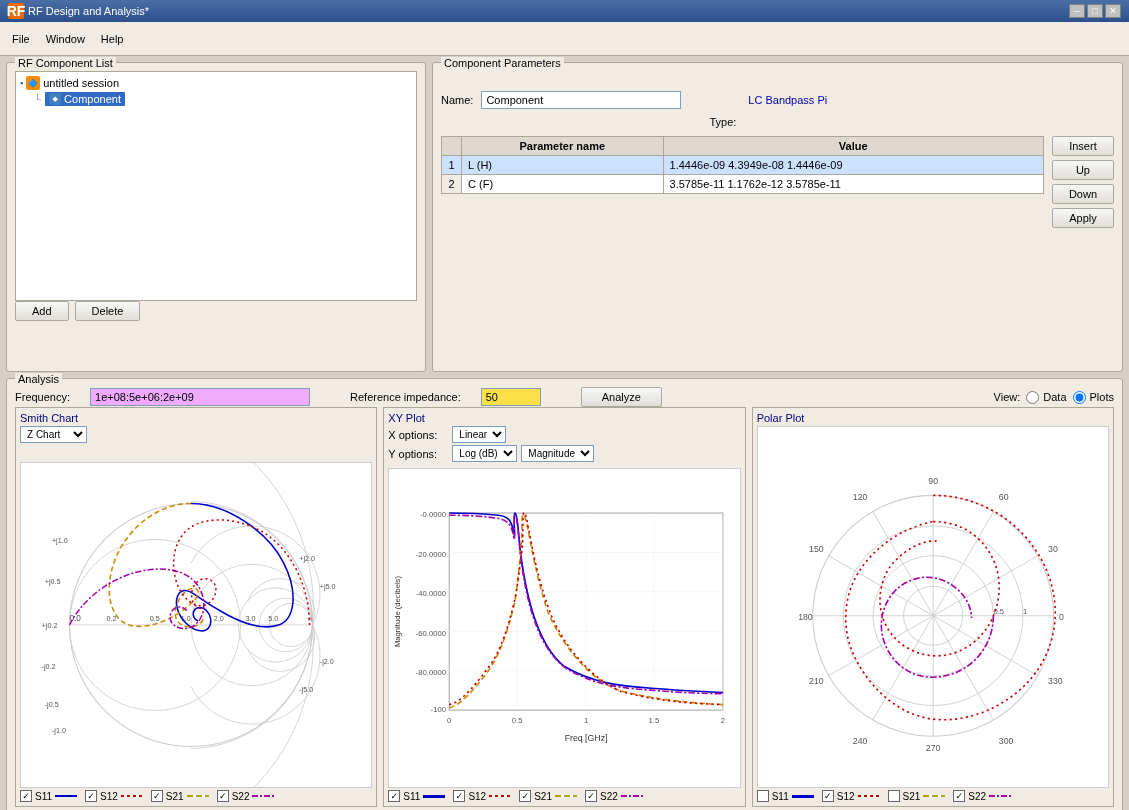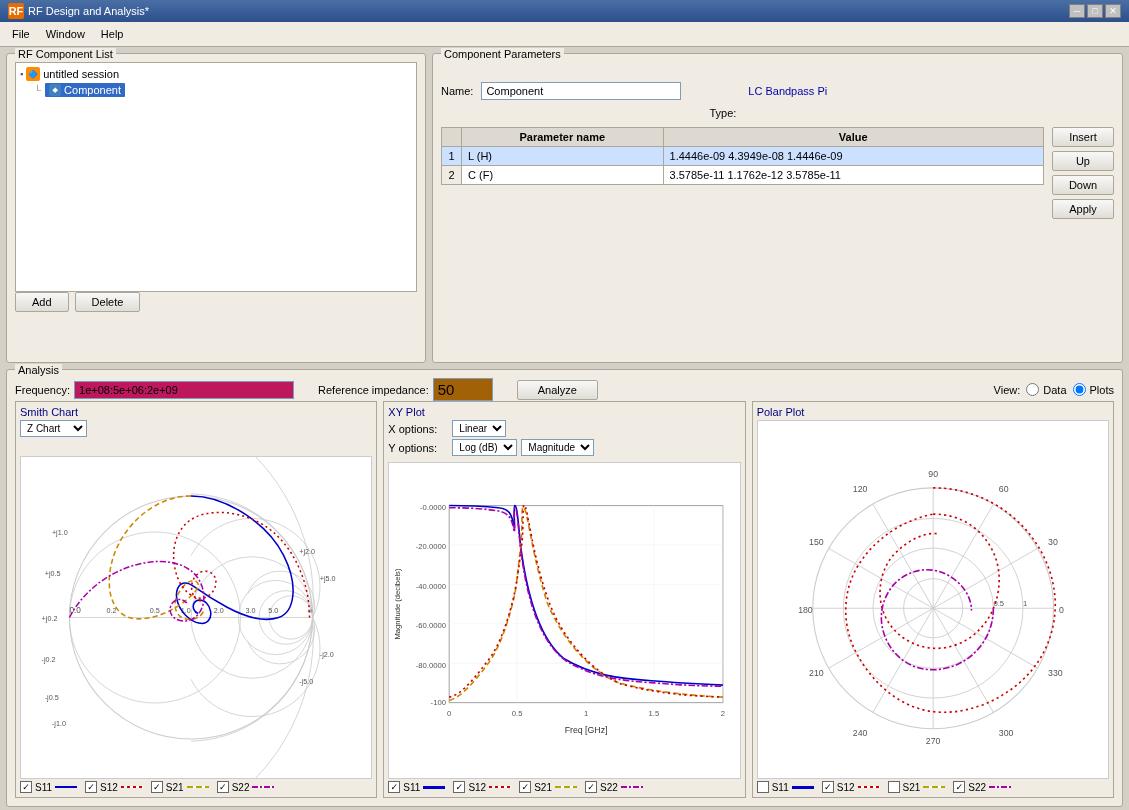--- a/index.html
+++ b/index.html
@@ -1,26 +1,26 @@
 <!DOCTYPE html>
 <html><head>
   <meta charset="utf-8">
   <style>
     * { box-sizing: border-box; margin: 0; padding: 0; }
     body { font-family: 'Segoe UI', Tahoma, Arial, sans-serif; font-size: 11px; background: #d4d0c8; color: #000; width: 1129px; height: 810px; overflow: hidden; }
     
     
     .titlebar { background: linear-gradient(to bottom, #4a6fa5, #2c4f8c); color: white; height: 22px; display: flex; align-items: center; padding: 0 8px; font-size: 11px; }
-    .titlebar-icon { width: 16px; height: 16px; margin-right: 4px; background: #e86b00; border-radius: 2px; display: flex; align-items: center; justify-content: center; font-size: 11px; font-weight: bold; color: white; }
+    .titlebar-icon { width: 16px; height: 16px; margin-right: 4px; background: #e86b00; border-radius: 2px; display: flex; align-items: center; justify-content: center; font-size: 14px; font-weight: bold; color: white; }
     .titlebar-title { flex: 1; }
     .titlebar-buttons { display: flex; gap: 2px; }
     .titlebar-btn { width: 16px; height: 14px; background: #c0c0c0; border: 1px solid #808080; display: flex; align-items: center; justify-content: center; font-size: 9px; cursor: pointer; }
 
     
-    .menubar { background: #f0ece4; border-bottom: 1px solid #aca899; height: 25px; display: flex; align-items: center; padding: 0 4px; }
+    .menubar { background: #f0ece4; border-bottom: 1px solid #aca899; height: 34px; display: flex; align-items: center; padding: 0 4px; }
     .menu-item { padding: 2px 8px; cursor: pointer; font-size: 11px; }
 
     
     .main { padding: 6px; display: flex; flex-direction: column; gap: 6px; height: calc(810px - 44px); }
     
     
     .panel { background: #f0ece4; border: 1px solid #aca899; border-radius: 3px; padding: 8px; }
     .panel-label { position: absolute; top: -6px; left: 8px; background: #f0ece4; padding: 0 3px; font-size: 11px; }
     .panel-relative { position: relative; }
 
@@ -49,25 +49,25 @@
 
     .param-table { width: 100%; border-collapse: collapse; border: 1px solid #aca899; }
     .param-table th { background: #ddd9d0; border: 1px solid #aca899; padding: 3px 6px; text-align: center; font-size: 11px; }
     .param-table td { border: 1px solid #aca899; padding: 3px 6px; font-size: 11px; background: white; }
     .param-table td:first-child { background: #f0ece4; text-align: center; width: 20px; }
     .param-table tr.selected td { background: #cce0ff; }
 
     .right-buttons { display: flex; flex-direction: column; gap: 4px; padding-left: 8px; }
     .params-area { display: flex; }
     .params-table-area { flex: 1; }
-    .freq-row { display: flex; align-items: center; gap: 4px; }
+    .freq-row { display: flex; align-items: center; gap: 20px; }
     .freq-label { font-size: 11px; }
-    .freq-input { border: 1px solid #7f9db9; background: #be185d; padding: 2px 4px; font-size: 11px; width: 220px; }
+    .freq-input { border: 1px solid #7f9db9; background: #f0abfc; padding: 2px 4px; font-size: 11px; width: 220px; }
     .ref-label { font-size: 11px; margin-left: 20px; }
-    .ref-input { border: 1px solid #7f9db9; background: #a16207; padding: 2px 4px; font-size: 15px; width: 60px; }
+    .ref-input { border: 1px solid #7f9db9; background: #fde047; padding: 2px 4px; font-size: 11px; width: 60px; }
     .analyze-btn { background: linear-gradient(to bottom, #f8f8f8, #e0ddd6); border: 1px solid #aca899; padding: 3px 20px; cursor: pointer; font-size: 11px; border-radius: 2px; margin-left: 20px; }
     .view-section { display: flex; align-items: center; gap: 6px; margin-left: auto; }
     .radio-row { display: flex; align-items: center; gap: 4px; }
 
     
     .plots-area { display: flex; gap: 6px; flex: 1; }
     .plot-panel { flex: 1; border: 1px solid #aca899; background: #f0ece4; padding: 4px; display: flex; flex-direction: column; }
     .plot-title { font-size: 11px; font-weight: normal; color: #000080; margin-bottom: 2px; }
     .plot-controls { display: flex; align-items: center; gap: 4px; margin-bottom: 19px; }
     .plot-select { border: 1px solid #7f9db9; background: white; font-size: 10px; padding: 1px 2px; }

